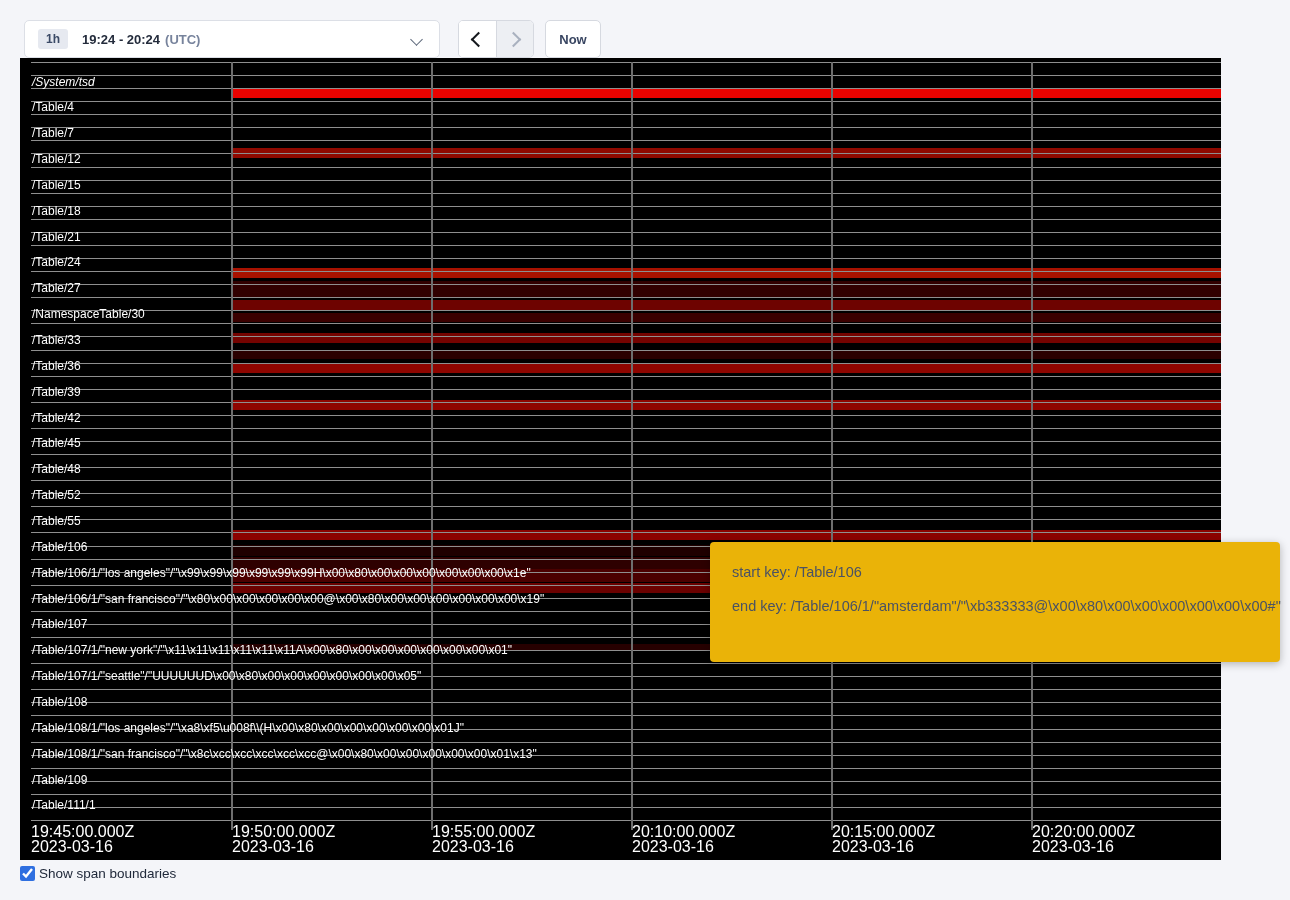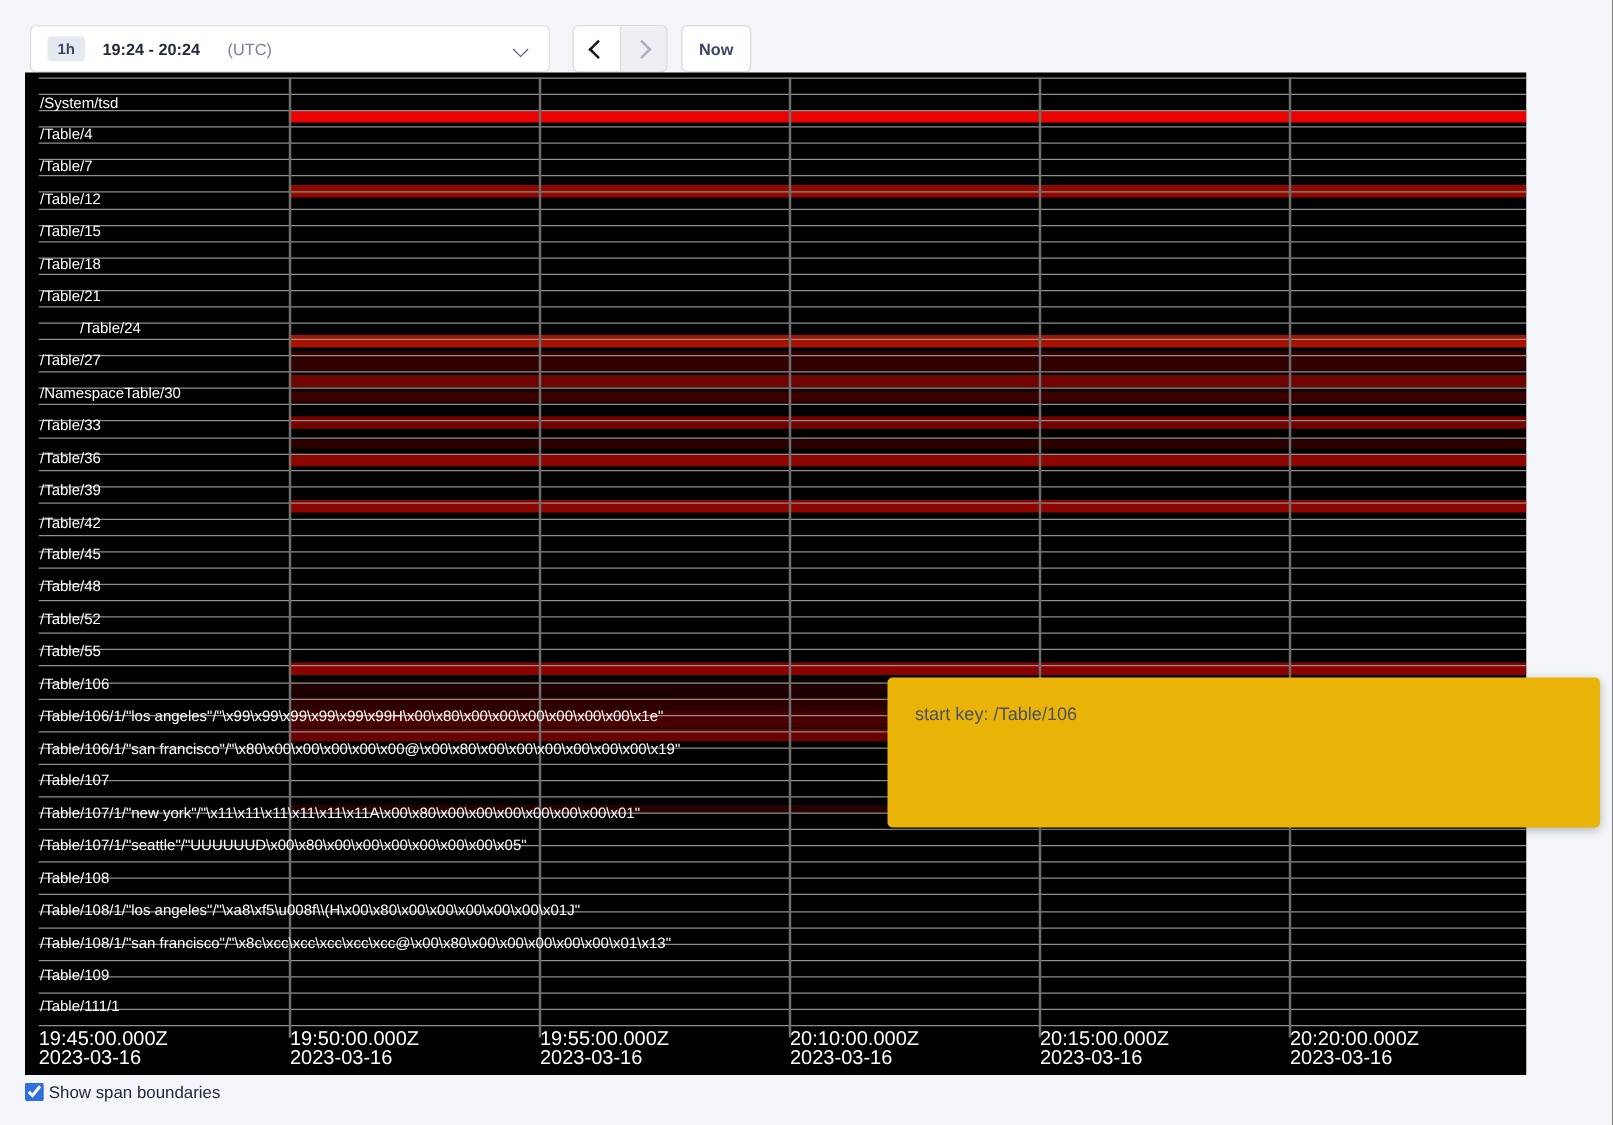--- a/index.html
+++ b/index.html
@@ -17,21 +17,21 @@
     position:absolute;left:24px;top:20px;width:416px;height:38px;
     background:#fff;border:1px solid #dcdfe6;border-radius:5px;
     display:flex;align-items:center;box-sizing:border-box;cursor:pointer;
   }
   .picker .badge{
     margin-left:13px;background:#e6e9f0;color:#3b4a66;
     font-size:12px;font-weight:bold;border-radius:3px;
     padding:3px 8px;line-height:14px;
   }
   .picker .range{margin-left:14px;font-size:13px;font-weight:bold;color:#242c3c;}
-  .picker .zone{margin-left:22px;font-size:13px;color:#77839c;}
+  .picker .zone{margin-left:5px;font-size:13px;color:#77839c;font-weight:bold;}
   .picker .chev-down{
     position:absolute;right:18px;top:14px;width:8px;height:8px;
     border-style:solid;border-color:#5a6578;border-width:0 0 1.8px 1.8px;
     transform:rotate(-45deg);
   }
   .navgroup{
     position:absolute;left:458px;top:20px;width:76px;height:38px;
     display:flex;border:1px solid #d6d9e0;border-radius:5px;overflow:hidden;
     box-sizing:border-box;background:#fff;
   }
@@ -180,28 +180,28 @@
       <div class="hline" style="top: 709.726px;"></div>
       <div class="hline" style="top: 722.795px;"></div>
       <div class="hline" style="top: 735.864px;"></div>
       <div class="hline" style="top: 748.933px;"></div>
       <div class="hline" style="top: 762.002px;"></div>
       <div class="vline" style="left: 211px;"></div>
       <div class="vline" style="left: 411px;"></div>
       <div class="vline" style="left: 611px;"></div>
       <div class="vline" style="left: 811px;"></div>
       <div class="vline" style="left: 1011px;"></div>
-      <div class="row-label" style="top: 17.5px;">/System/tsd</div>
+      <div class="row-label" style="top: 17.5px; font-style: italic;">/System/tsd</div>
       <div class="row-label" style="top: 43.357px;">/Table/4</div>
       <div class="row-label" style="top: 69.214px;">/Table/7</div>
       <div class="row-label" style="top: 95.071px;">/Table/12</div>
       <div class="row-label" style="top: 120.928px;">/Table/15</div>
       <div class="row-label" style="top: 146.785px;">/Table/18</div>
       <div class="row-label" style="top: 172.642px;">/Table/21</div>
-      <div class="row-label" style="top: 198.499px; margin-left: 32px;">/Table/24</div>
+      <div class="row-label" style="top: 198.499px;">/Table/24</div>
       <div class="row-label" style="top: 224.356px;">/Table/27</div>
       <div class="row-label" style="top: 250.213px;">/NamespaceTable/30</div>
       <div class="row-label" style="top: 276.07px;">/Table/33</div>
       <div class="row-label" style="top: 301.927px;">/Table/36</div>
       <div class="row-label" style="top: 327.784px;">/Table/39</div>
       <div class="row-label" style="top: 353.641px;">/Table/42</div>
       <div class="row-label" style="top: 379.498px;">/Table/45</div>
       <div class="row-label" style="top: 405.355px;">/Table/48</div>
       <div class="row-label" style="top: 431.212px;">/Table/52</div>
       <div class="row-label" style="top: 457.069px;">/Table/55</div>
@@ -237,20 +237,21 @@
         <div>2023-03-16</div>
       </div>
       <div class="axis-label" style="left: 1012px;">
         <div>20:20:00.000Z</div>
         <div>2023-03-16</div>
       </div>
     </div>
 
   <div id="tooltip">
     <div class="tline">start key: /Table/106</div>
+    <div class="tline">end key: /Table/106/1/"amsterdam"/"\xb333333@\x00\x80\x00\x00\x00\x00\x00\x00#"</div>
   </div>
 
   <div class="footer">
     <input type="checkbox" id="spanbound" checked="" style="">
     <label for="spanbound">Show span boundaries</label>
   </div>
 
 </div>
 
 </body></html>

